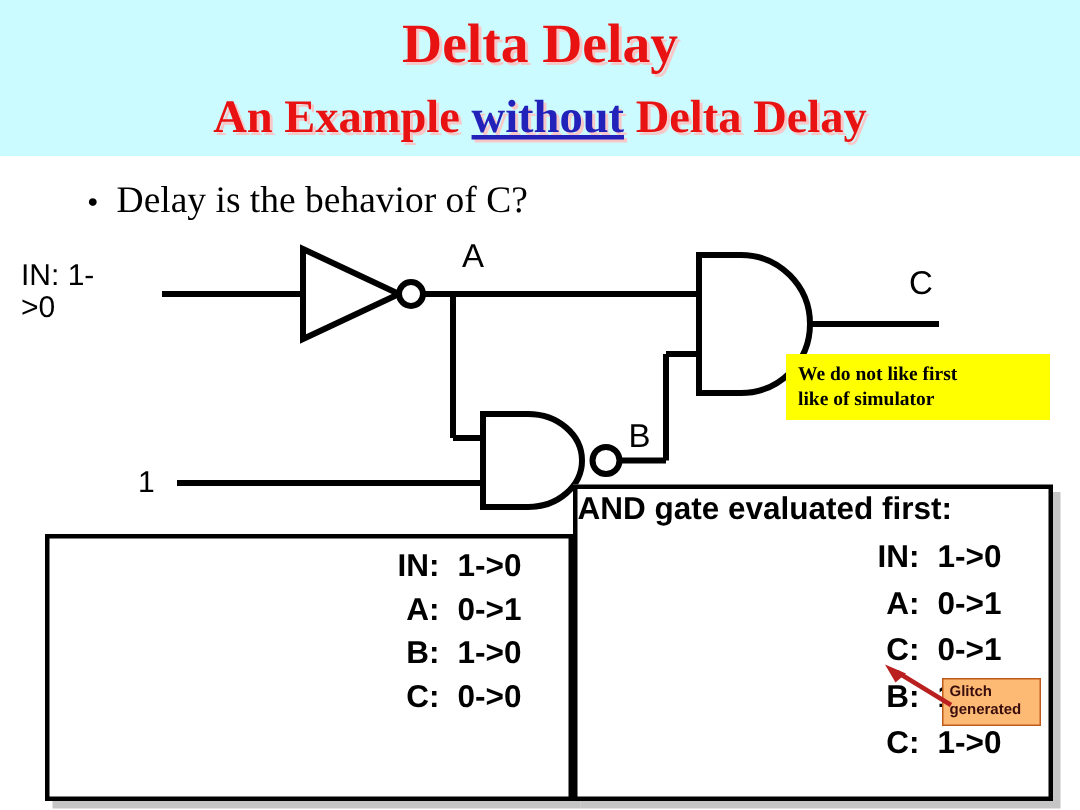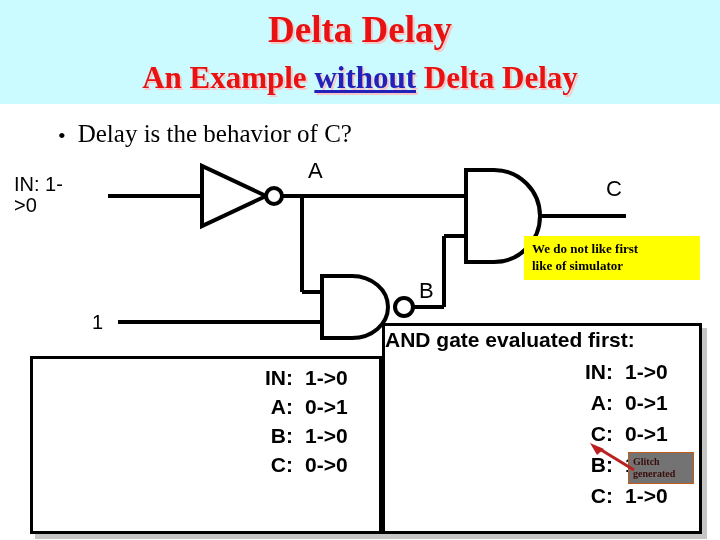--- a/index.html
+++ b/index.html
@@ -150,23 +150,23 @@
     width: 74px;
     text-align: left;
   }
 
   
   .glitch-note {
     position: absolute;
     left: 628px; top: 452px;
     width: 66px;
     padding: 3px 4px;
-    background: #737373;
+    background: #fdba74;
     border: 1px solid #c05a1a;
-    font-family: Liberation Serif, serif;
+    font-family: Liberation Sans, sans-serif;
     font-weight: bold;
     font-size: 10px;
     line-height: 12px;
     color: #3a0d0d;
     box-sizing: border-box;
     z-index: 5;
   }
   .glitch-arrow {
     position: absolute;
     left: 588px; top: 442px;

